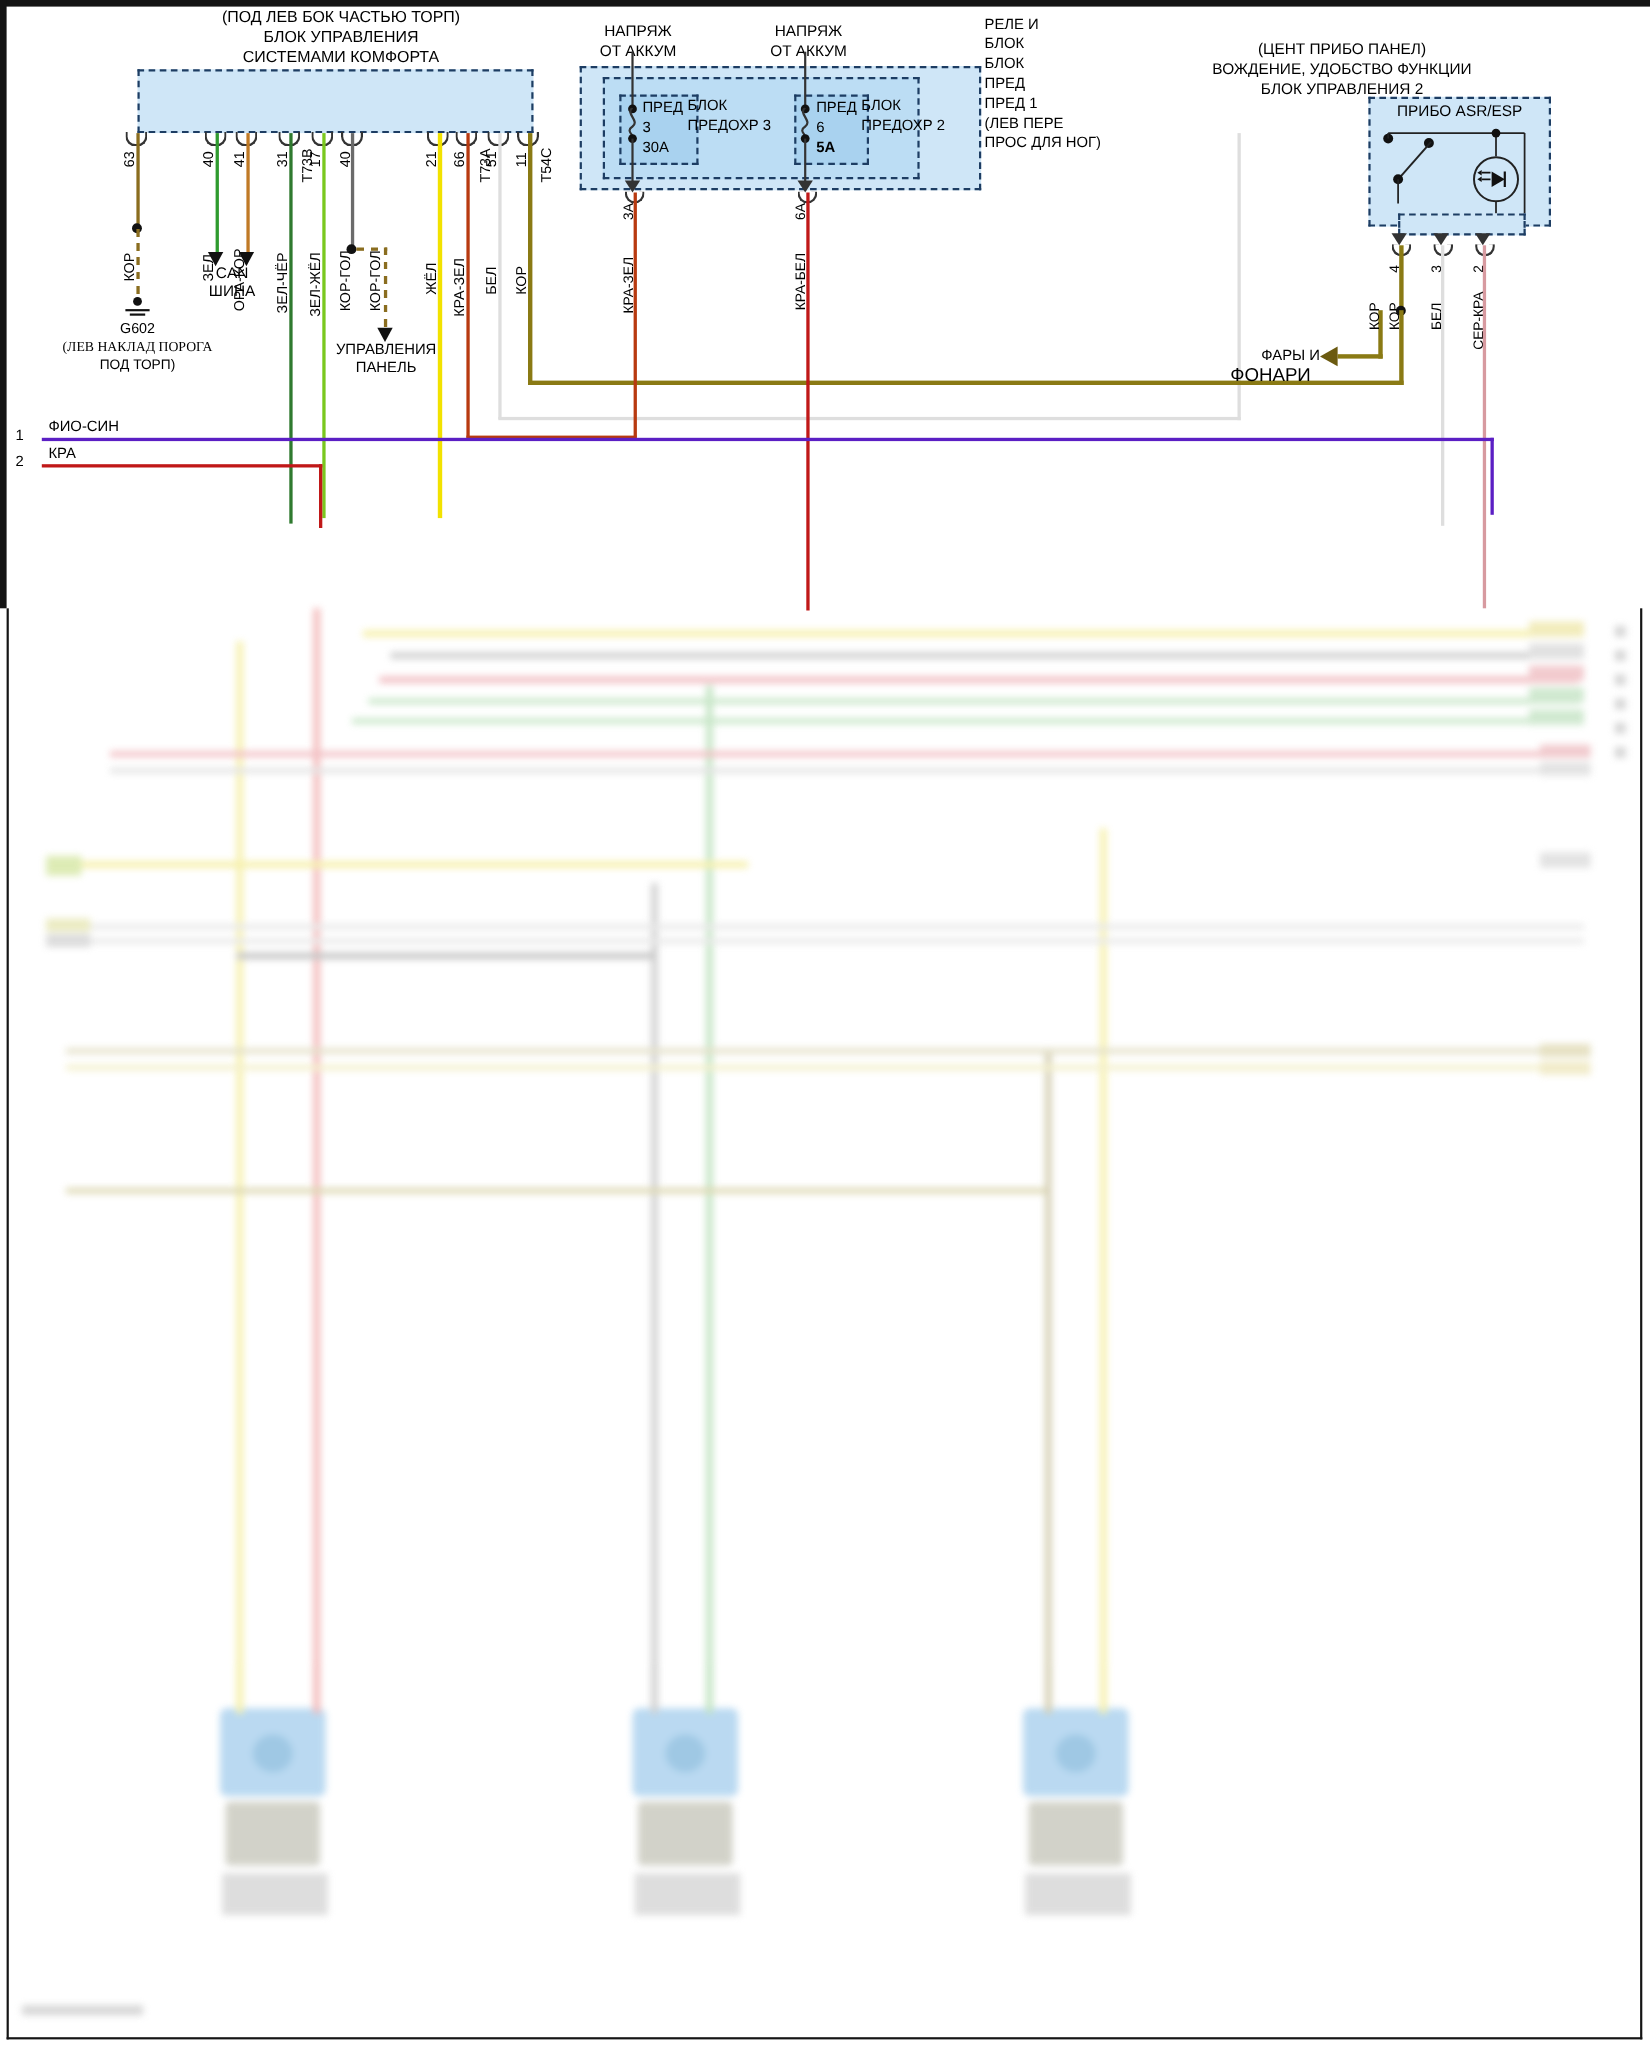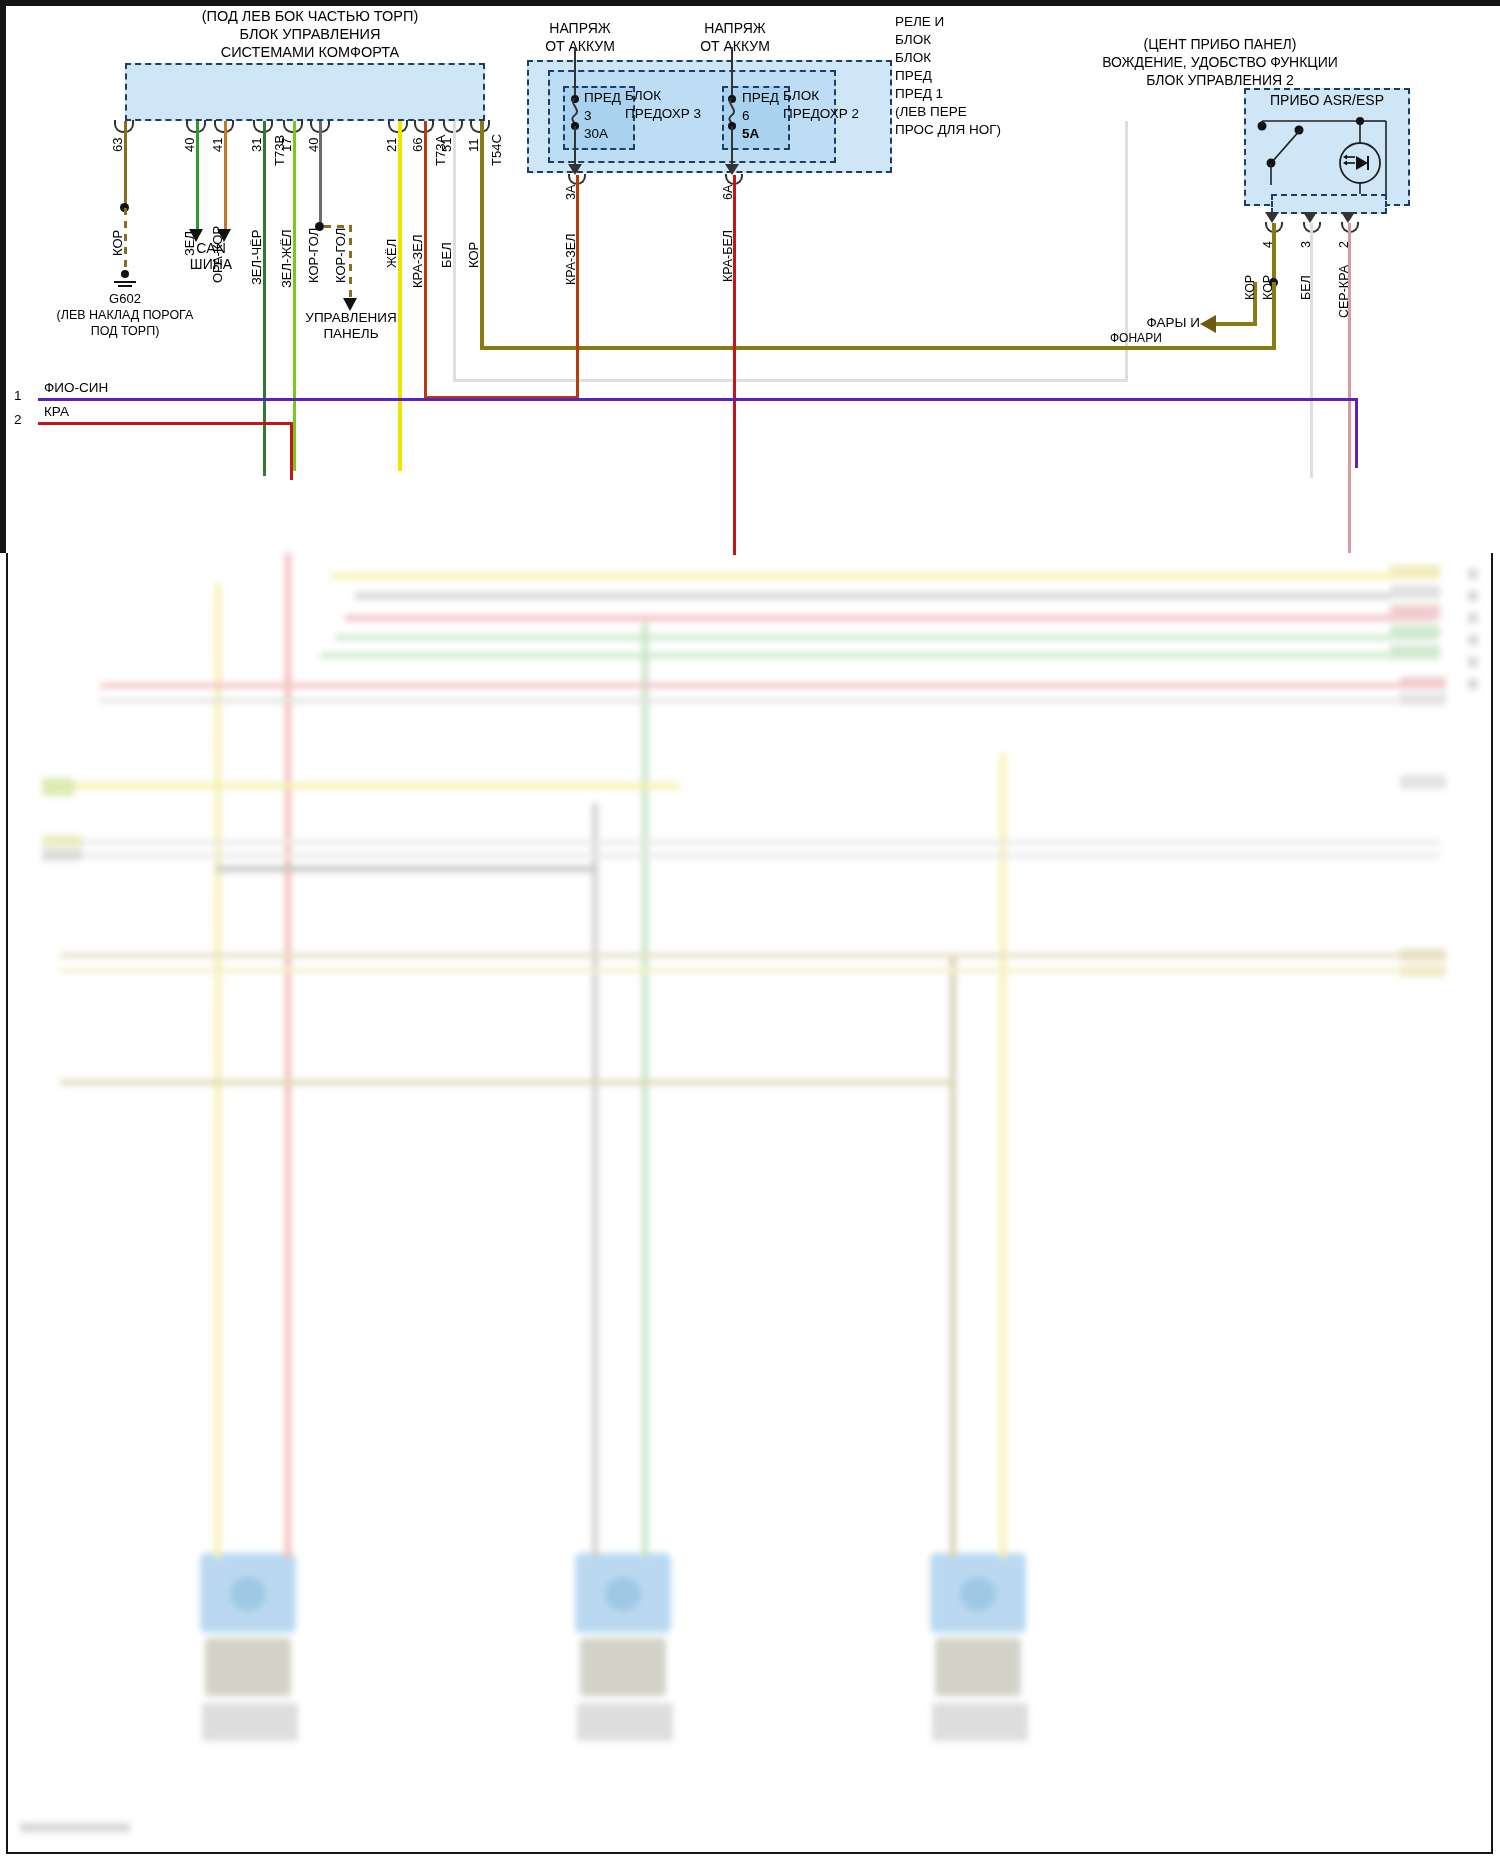--- a/index.html
+++ b/index.html
@@ -64,21 +64,21 @@
   <div class="w" style="left:124px;top:121px;width:3px;height:85px;background:#8a6d1f;"></div>
   <div class="dot" style="left:120px;top:203px;"></div>
 
   <div class="vert" style="left:110px;top:256px;font-size:13px;"></div>
   <div class="w" style="left:124px;top:208px;width:3px;height:66px;
        background:repeating-linear-gradient(#8a6d1f 0 7px,transparent 7px 13px);"></div>
   <div class="dot-s" style="left:121px;top:270px;"></div>
   <div class="gnd1" style="left:114px;top:281px;width:22px;"></div>
   <div class="gnd1" style="left:118px;top:285px;width:14px;"></div>
   <div class="lbl c" style="left:90px;top:291px;width:70px;font-size:13px;">G602</div>
-  <div class="lbl c" style="left:35px;top:308px;width:180px;font-size:12.5px;">(ЛЕВ НАКЛАД ПОРОГА</div>
+  <div class="lbl c" style="left:35px;top:308px;width:180px;font-size:12.5px;font-family:Liberation Serif, serif;">(ЛЕВ НАКЛАД ПОРОГА</div>
   <div class="lbl c" style="left:35px;top:324px;width:180px;font-size:12.5px;">ПОД ТОРП)</div>
 
   <div class="pinmark" style="left:186px;top:120px;"></div>
   <div class="vert" style="left:182px;top:152px;font-size:13px;">40</div>
   <div class="vert" style="left:182px;top:256px;font-size:13px;">ЗЕЛ</div>
   <div class="w" style="left:196px;top:121px;width:3px;height:110px;background:#2f9b2f;"></div>
   <div class="arrD" style="left:189px;top:229px;border-top:13px solid #111;"></div>
 
   <div class="pinmark" style="left:214px;top:120px;"></div>
   <div class="vert" style="left:210px;top:152px;font-size:13px;">41</div>
@@ -233,21 +233,21 @@
   <div class="vert" style="left:1261px;top:300px;font-size:12.5px;">КОР</div>
   <div class="w" style="left:1272px;top:223px;width:4px;height:60px;background:#8a7a14;"></div>
   <div class="dot" style="left:1269px;top:278px;"></div>
   <div class="w" style="left:1272px;top:282px;width:4px;height:68px;background:#8a7a14;"></div>
   <div class="w" style="left:1060px;top:346px;width:216px;height:4px;background:#8a7a14;"></div>
   <div class="w" style="left:1253px;top:282px;width:4px;height:44px;background:#8a7a14;"></div>
   <div class="w" style="left:1216px;top:322px;width:41px;height:4px;background:#8a7a14;"></div>
   <div class="vert" style="left:1243px;top:300px;font-size:12.5px;">КОР</div>
   <div class="arrL" style="left:1200px;top:315px;"></div>
   <div class="lbl" style="left:1110px;top:315px;width:90px;text-align:right;font-size:13.5px;">ФАРЫ И</div>
-  <div class="lbl" style="left:1110px;top:331px;width:90px;text-align:left;font-size:12px;">ФОНАРИ</div>
+  <div class="lbl" style="left:1110px;top:331px;width:90px;text-align:center;font-size:17px;">ФОНАРИ</div>
 
   <div class="arrD" style="left:1303px;top:212px;border-top:11px solid #333;"></div>
   <div class="pinmark small" style="left:1303px;top:222px;"></div>
   <div class="vert" style="left:1299px;top:248px;font-size:12.5px;">3</div>
   <div class="vert" style="left:1299px;top:300px;font-size:12.5px;">БЕЛ</div>
   <div class="w" style="left:1310px;top:223px;width:3px;height:255px;background:#dedede;"></div>
 
   <div class="arrD" style="left:1341px;top:212px;border-top:11px solid #333;"></div>
   <div class="pinmark small" style="left:1341px;top:222px;"></div>
   <div class="vert" style="left:1337px;top:248px;font-size:12.5px;">2</div>

